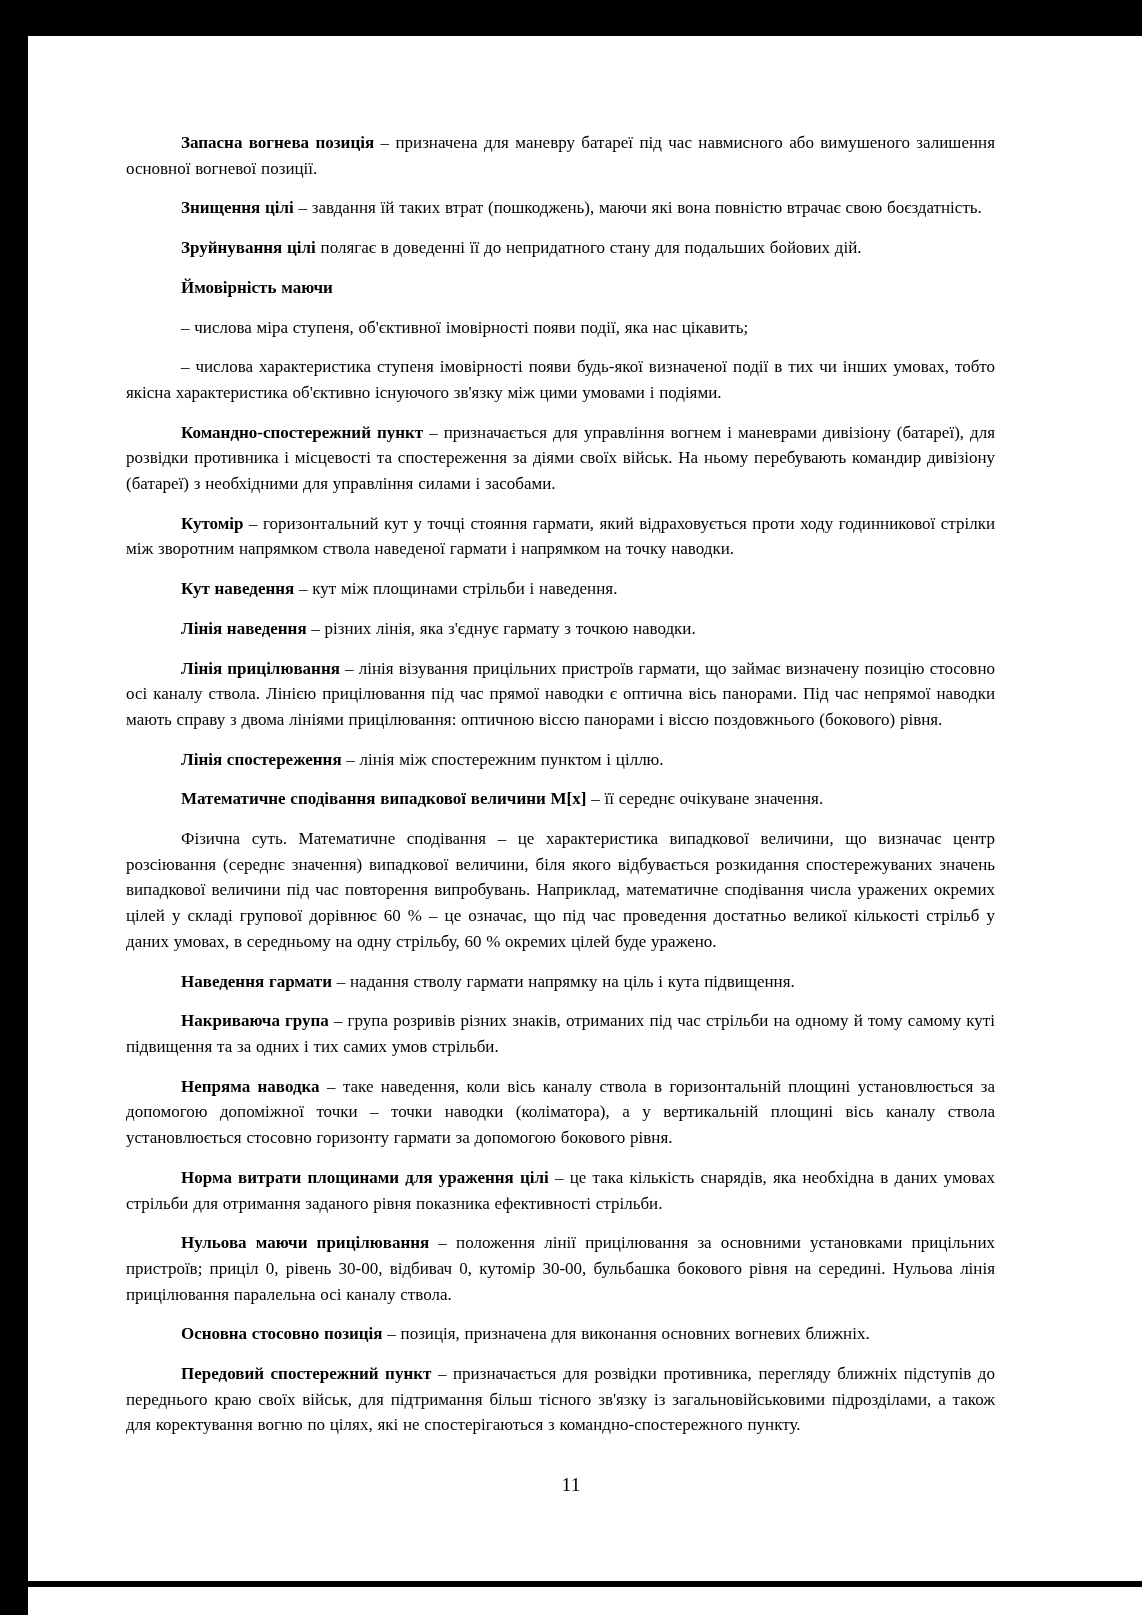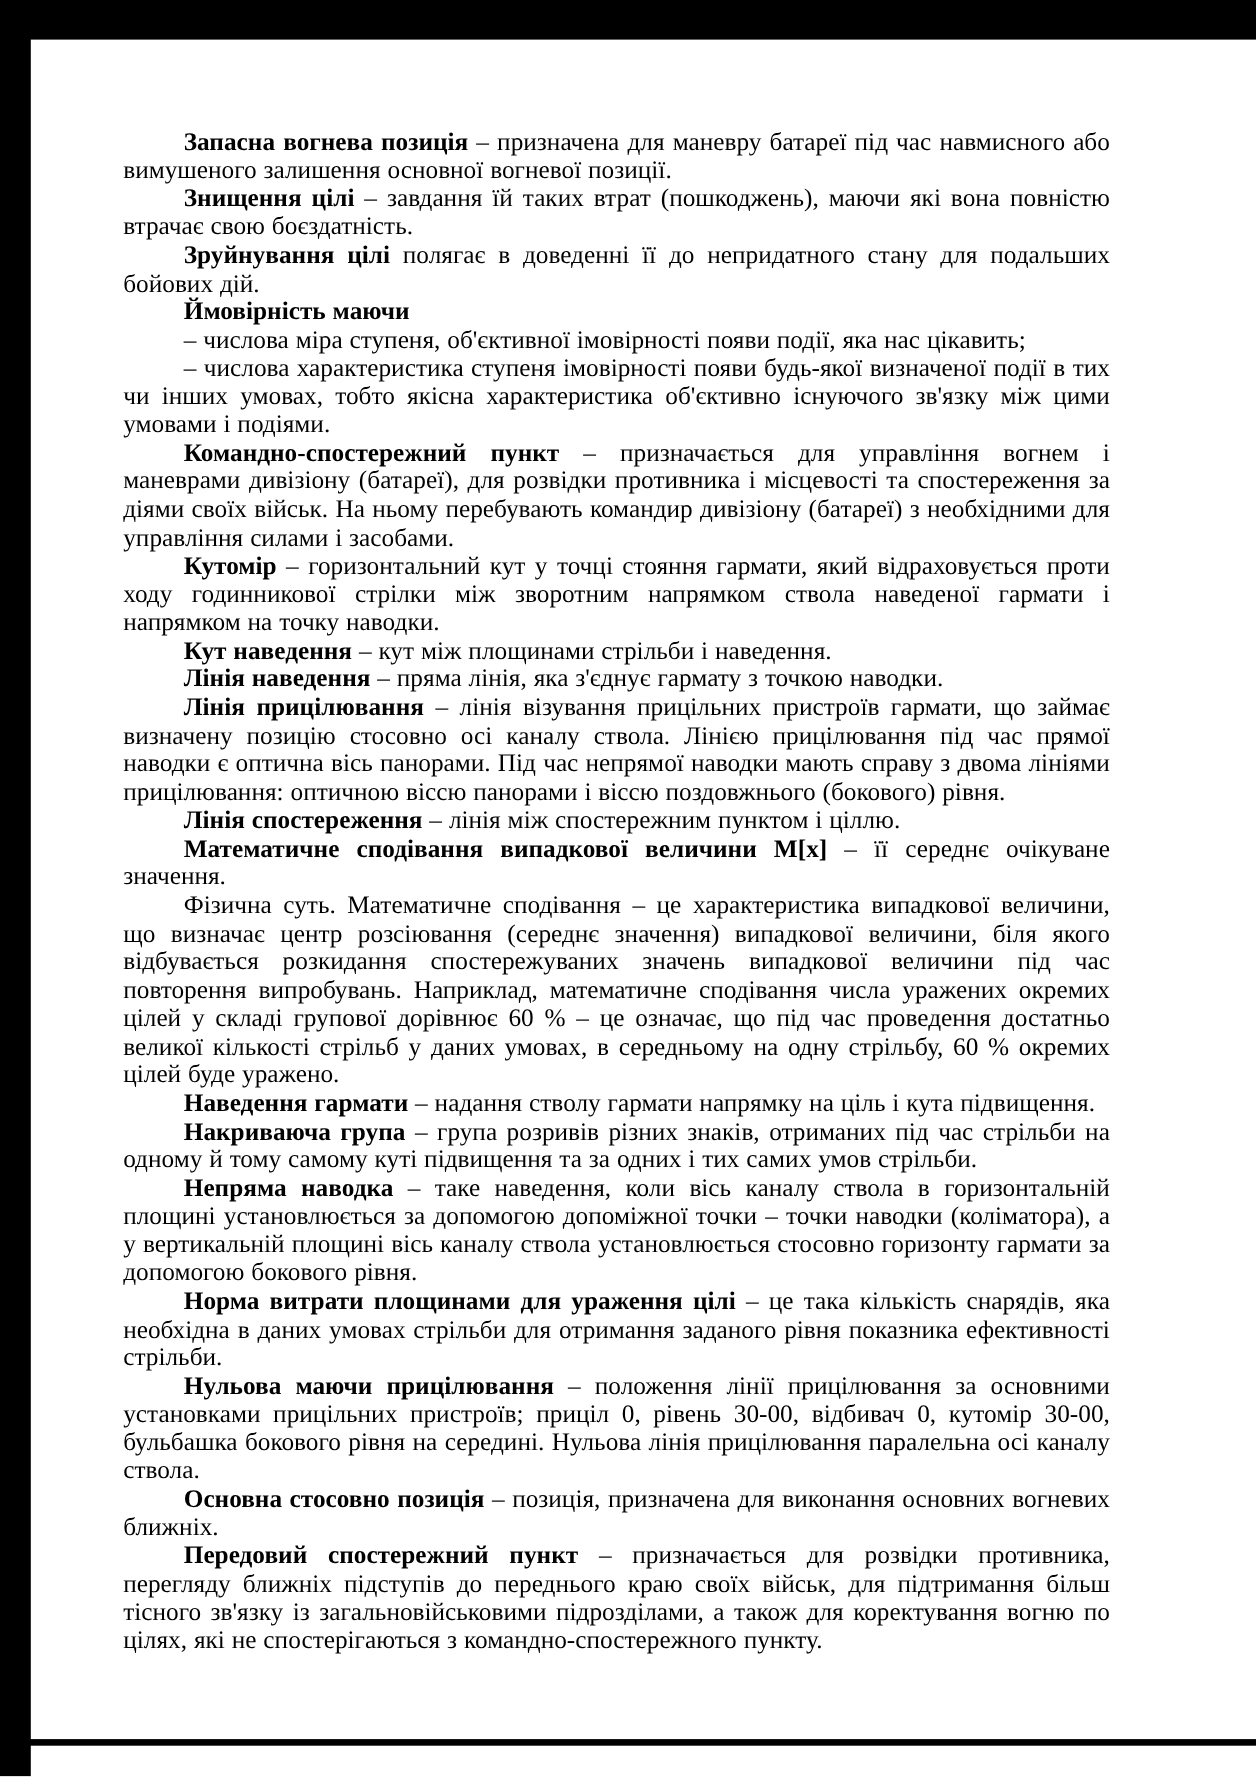--- a/index.html
+++ b/index.html
@@ -39,22 +39,22 @@
     height: 6px;
     background: #000000;
   }
   .content {
     position: absolute;
     left: 112px;
     top: 116px;
     width: 897px;
   }
   .para {
-    margin: 0;
-    font-size: 23px;
+    margin: 14px;
+    font-size: 17px;
     line-height: 25.7px;
     text-align: justify;
     text-indent: 55px;
     word-spacing: 0.5px;
   }
   .para b {
     font-weight: bold;
   }
   .page-number {
     position: absolute;
@@ -76,27 +76,28 @@
   <div class="content">
       <p class="para"><b>Запасна вогнева позиція</b><span> – призначена для маневру батареї під час навмисного або вимушеного залишення основної вогневої позиції.</span></p>
       <p class="para"><b>Знищення цілі</b><span> – завдання їй таких втрат (пошкоджень), маючи які вона повністю втрачає свою  боєздатність.</span></p>
       <p class="para"><b>Зруйнування цілі</b><span> полягає в доведенні її до непридатного стану для подальших бойових дій.</span></p>
       <p class="para"><b>Ймовірність маючи</b></p>
       <p class="para"><span>– числова міра ступеня, об'єктивної імовірності появи події, яка нас цікавить;</span></p>
       <p class="para"><span>– числова характеристика ступеня  імовірності появи будь-якої визначеної події в тих чи інших умовах, тобто якісна характеристика об'єктивно існуючого зв'язку між цими умовами і подіями.</span></p>
       <p class="para"><b>Командно-спостережний пункт</b><span> – призначається для управління вогнем і маневрами дивізіону (батареї), для розвідки противника і місцевості та спостереження за діями своїх військ. На ньому перебувають командир дивізіону (батареї) з необхідними для управління силами і засобами.</span></p>
       <p class="para"><b>Кутомір</b><span> – горизонтальний кут у точці стояння гармати, який відраховується проти ходу годинникової стрілки між зворотним напрямком ствола наведеної гармати і напрямком на точку наводки.</span></p>
       <p class="para"><b>Кут наведення</b><span> – кут між площинами стрільби і наведення.</span></p>
-      <p class="para"><b>Лінія наведення</b><span> – пряма лінія, яка з'єднує гармату з точкою  наводки.</span></p>
+      <p class="para"><b>Лінія наведення</b><span> – різних лінія, яка з'єднує гармату з точкою  наводки.</span></p>
       <p class="para"><b>Лінія прицілювання</b><span> – лінія візування прицільних пристроїв гармати, що займає визначену позицію стосовно осі каналу ствола. Лінією прицілювання під час прямої наводки є оптична вісь панорами. Під час непрямої наводки мають справу з двома лініями прицілювання: оптичною віссю панорами і віссю поздовжнього (бокового) рівня.</span></p>
       <p class="para"><b>Лінія спостереження</b><span> – лінія між спостережним пунктом і ціллю.</span></p>
       <p class="para"><b>Математичне сподівання випадкової величини М[х]</b><span> – її середнє очікуване значення.</span></p>
       <p class="para"><span>Фізична суть. Математичне сподівання – це характеристика випадкової величини, що визначає центр розсіювання (середнє значення) випадкової величини, біля якого відбувається розкидання спостережуваних значень випадкової величини під час повторення випробувань. Наприклад, математичне сподівання числа уражених окремих цілей  у складі групової дорівнює 60 % – це означає, що під час проведення достатньо великої кількості стрільб у даних умовах, в середньому на одну стрільбу, 60 % окремих цілей буде уражено.</span></p>
       <p class="para"><b>Наведення гармати</b><span> – надання стволу гармати напрямку на ціль і кута підвищення.</span></p>
       <p class="para"><b>Накриваюча група</b><span> – група розривів різних знаків, отриманих під час стрільби на одному й тому самому куті підвищення та за одних і тих самих умов стрільби.</span></p>
       <p class="para"><b>Непряма наводка</b><span> – таке наведення, коли вісь каналу ствола в горизонтальній площині установлюється за допомогою допоміжної точки – точки наводки (коліматора), а у вертикальній площині вісь каналу ствола установлюється стосовно горизонту гармати за допомогою бокового рівня.</span></p>
       <p class="para"><b>Норма витрати площинами для ураження цілі</b><span> – це така кількість снарядів, яка необхідна в даних умовах стрільби для отримання заданого рівня показника ефективності стрільби.</span></p>
       <p class="para"><b>Нульова маючи прицілювання</b><span> – положення лінії прицілювання за основними установками прицільних пристроїв; приціл 0, рівень 30-00, відбивач 0, кутомір 30-00, бульбашка бокового рівня на середині. Нульова лінія прицілювання паралельна осі каналу ствола.</span></p>
       <p class="para"><b>Основна стосовно позиція</b><span> – позиція, призначена для виконання основних вогневих ближніх.</span></p>
       <p class="para"><b>Передовий спостережний пункт</b><span> – призначається для розвідки противника, перегляду ближніх підступів до переднього краю своїх військ, для підтримання більш тісного зв'язку із загальновійськовими підрозділами, а також для коректування вогню по цілях, які не спостерігаються з командно-спостережного пункту.</span></p>
     </div>
 
+  <div class="page-number">11</div>
 </div>
 
 </body></html>

